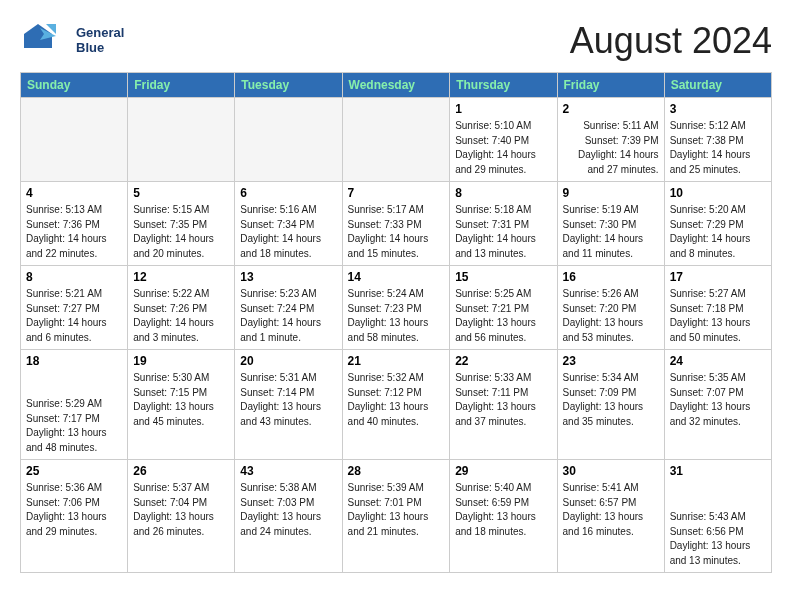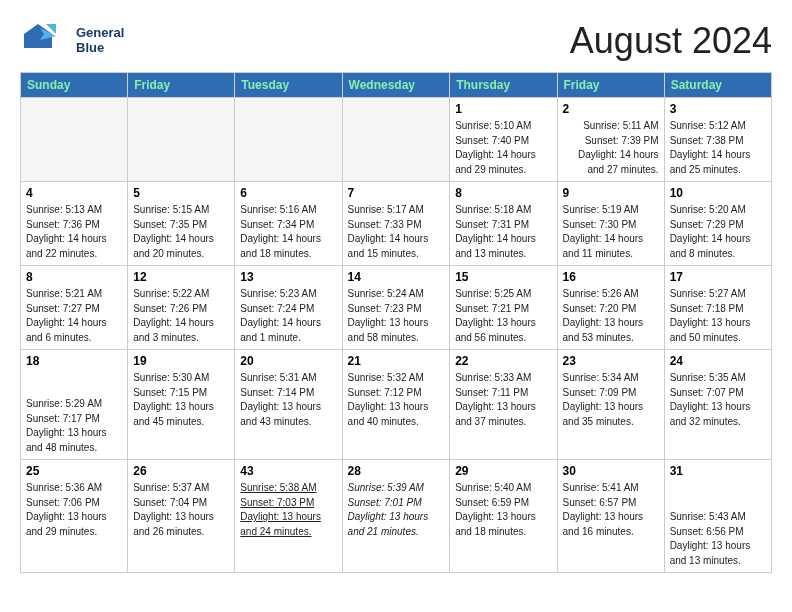--- a/index.html
+++ b/index.html
@@ -309,28 +309,28 @@
         </td>
         <td>
           <span class="day-number">26</span>
           <div class="day-info" style="white-space: pre-line;">Sunrise: 5:37 AM
 Sunset: 7:04 PM
 Daylight: 13 hours
 and 26 minutes.</div>
         </td>
         <td>
           <span class="day-number">43</span>
-          <div class="day-info" style="white-space: pre-line; text-decoration: underline;">Sunrise: 5:38 AM
+          <div class="day-info" style="white-space: pre-line;">Sunrise: 5:38 AM
 Sunset: 7:03 PM
 Daylight: 13 hours
 and 24 minutes.</div>
         </td>
         <td>
           <span class="day-number">28</span>
-          <div class="day-info" style="white-space: pre-line; font-style: italic;">Sunrise: 5:39 AM
+          <div class="day-info" style="white-space: pre-line;">Sunrise: 5:39 AM
 Sunset: 7:01 PM
 Daylight: 13 hours
 and 21 minutes.</div>
         </td>
         <td>
           <span class="day-number">29</span>
           <div class="day-info" style="white-space: pre-line;">Sunrise: 5:40 AM
 Sunset: 6:59 PM
 Daylight: 13 hours
 and 18 minutes.</div>

